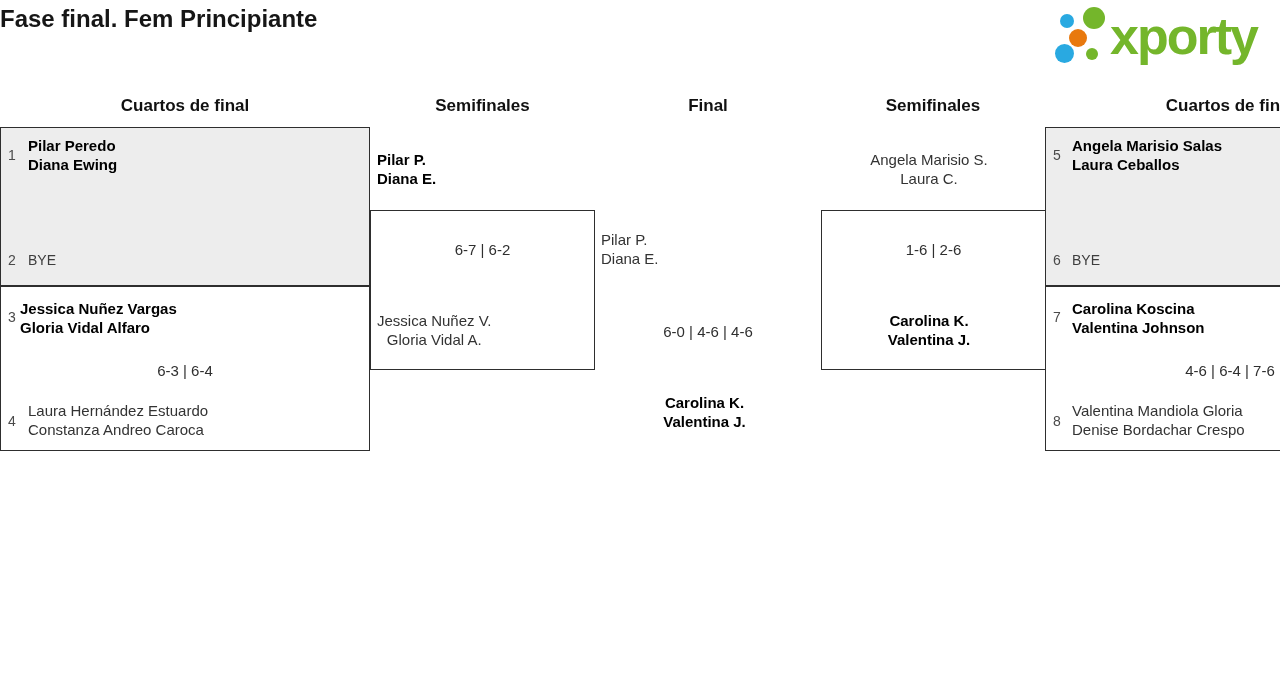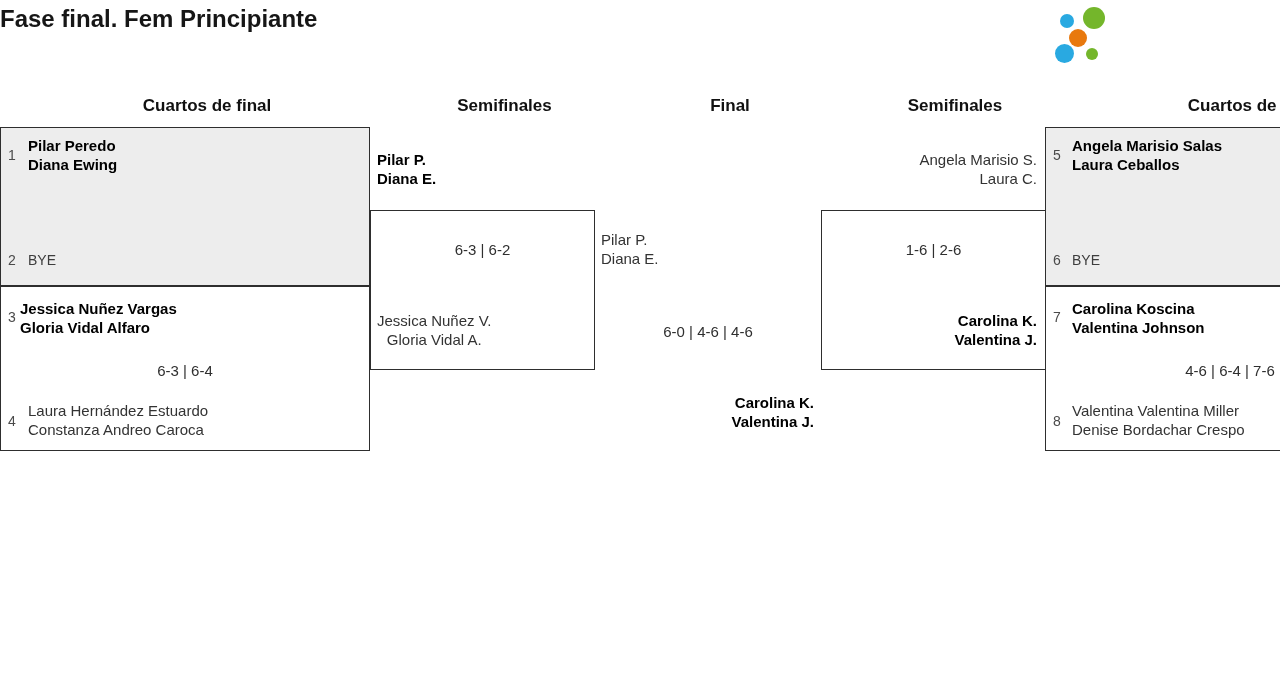--- a/index.html
+++ b/index.html
@@ -29,21 +29,21 @@
   #dot-green-small { left: 38px; top: 48px; width: 12px; height: 12px; background: #74b62b; }
   #logo-text {
     position: absolute; left: 62px; top: 0; height: 70px; line-height: 72px;
     font-size: 52px; font-weight: 800; letter-spacing: -2px; color: #74b62b;
   }
 
   
   .round-header {
     position: absolute; top: 96px;
     font-size: 17px; font-weight: 700; color: #111111;
-    text-align: center; line-height: 20px; padding-left: 22px;
+    text-align: center; line-height: 20px;
   }
   #rh1 { left: 0px;    width: 370px; }
   #rh2 { left: 370px;  width: 225px; }
   #rh3 { left: 595px;  width: 226px; }
   #rh4 { left: 820px;  width: 226px; }
   #rh5 { left: 1045px; width: 370px; }
 
   
   .match-box {
     position: absolute;
@@ -58,21 +58,21 @@
   #sfr-box { left: 821px;  top: 210px; width: 225px; height: 160px; }
   #qf3-box { left: 1045px; top: 127px; width: 370px; height: 159px; }
   #qf4-box { left: 1045px; top: 286px; width: 370px; height: 165px; }
 
   
   .team {
     position: absolute; font-size: 15px; line-height: 19px;
     color: #333333; white-space: nowrap;
   }
   .team.winner { font-weight: 700; color: #000000; }
-  .team.align-right { text-align: right; }
+  .team.align-right { text-align: center; }
   .seed {
     position: absolute; font-size: 14px; line-height: 19px;
     color: #4a4a4a; white-space: nowrap;
   }
   .score {
     position: absolute; font-size: 15px; line-height: 19px;
     color: #2f2f2f; text-align: center; white-space: nowrap;
   }
   .bye-label { position: absolute; font-size: 14px; line-height: 19px; color: #3d3d3d; }
 
@@ -117,20 +117,21 @@
 <header id="page-header">
   <div id="page-subtitle">Fase final. Fem Principiante</div>
 </header>
 
 <div id="logo">
   <span class="dot" id="dot-blue-small"></span>
   <span class="dot" id="dot-green-big"></span>
   <span class="dot" id="dot-orange"></span>
   <span class="dot" id="dot-blue-big"></span>
   <span class="dot" id="dot-green-small"></span>
+  <span id="logo-text">xporty</span>
 </div>
 
 <div class="round-header" id="rh1">Cuartos de final</div>
 <div class="round-header" id="rh2">Semifinales</div>
 <div class="round-header" id="rh3">Final</div>
 <div class="round-header" id="rh4">Semifinales</div>
 <div class="round-header" id="rh5">Cuartos de final</div>
 
 <div class="match-box bye-box" id="qf1-box"></div>
 <div class="match-box" id="qf2-box"></div>
@@ -156,21 +157,21 @@
 <div class="seed" id="qf2-s2">4</div>
 <div class="team" id="qf2-t2">
   <div>Laura Hernández Estuardo</div>
   <div>Constanza Andreo Caroca</div>
 </div>
 
 <div class="team winner" id="sfl-t1">
   <div>Pilar P.</div>
   <div>Diana E.</div>
 </div>
-<div class="score" id="sfl-sc">6-3 | 6-2</div>
+<div class="score" id="sfl-sc">6-7 | 6-2</div>
 <div class="team" id="sfl-t2">
   <div>Jessica Nuñez V.</div>
   <div>Gloria Vidal A.</div>
 </div>
 
 <div class="team" id="fin-t1">
   <div>Pilar P.</div>
   <div>Diana E.</div>
 </div>
 <div class="score" id="fin-sc">6-0 | 4-6 | 4-6</div>
@@ -198,15 +199,15 @@
 <div class="bye-label" id="qf3-t2">BYE</div>
 
 <div class="seed" id="qf4-s1">7</div>
 <div class="team winner" id="qf4-t1">
   <div>Carolina Koscina</div>
   <div>Valentina Johnson</div>
 </div>
 <div class="score" id="qf4-sc">4-6 | 6-4 | 7-6</div>
 <div class="seed" id="qf4-s2">8</div>
 <div class="team" id="qf4-t2">
-  <div>Valentina Valentina Miller</div>
+  <div>Valentina Mandiola Gloria</div>
   <div>Denise Bordachar Crespo</div>
 </div>
 
 </body></html>

